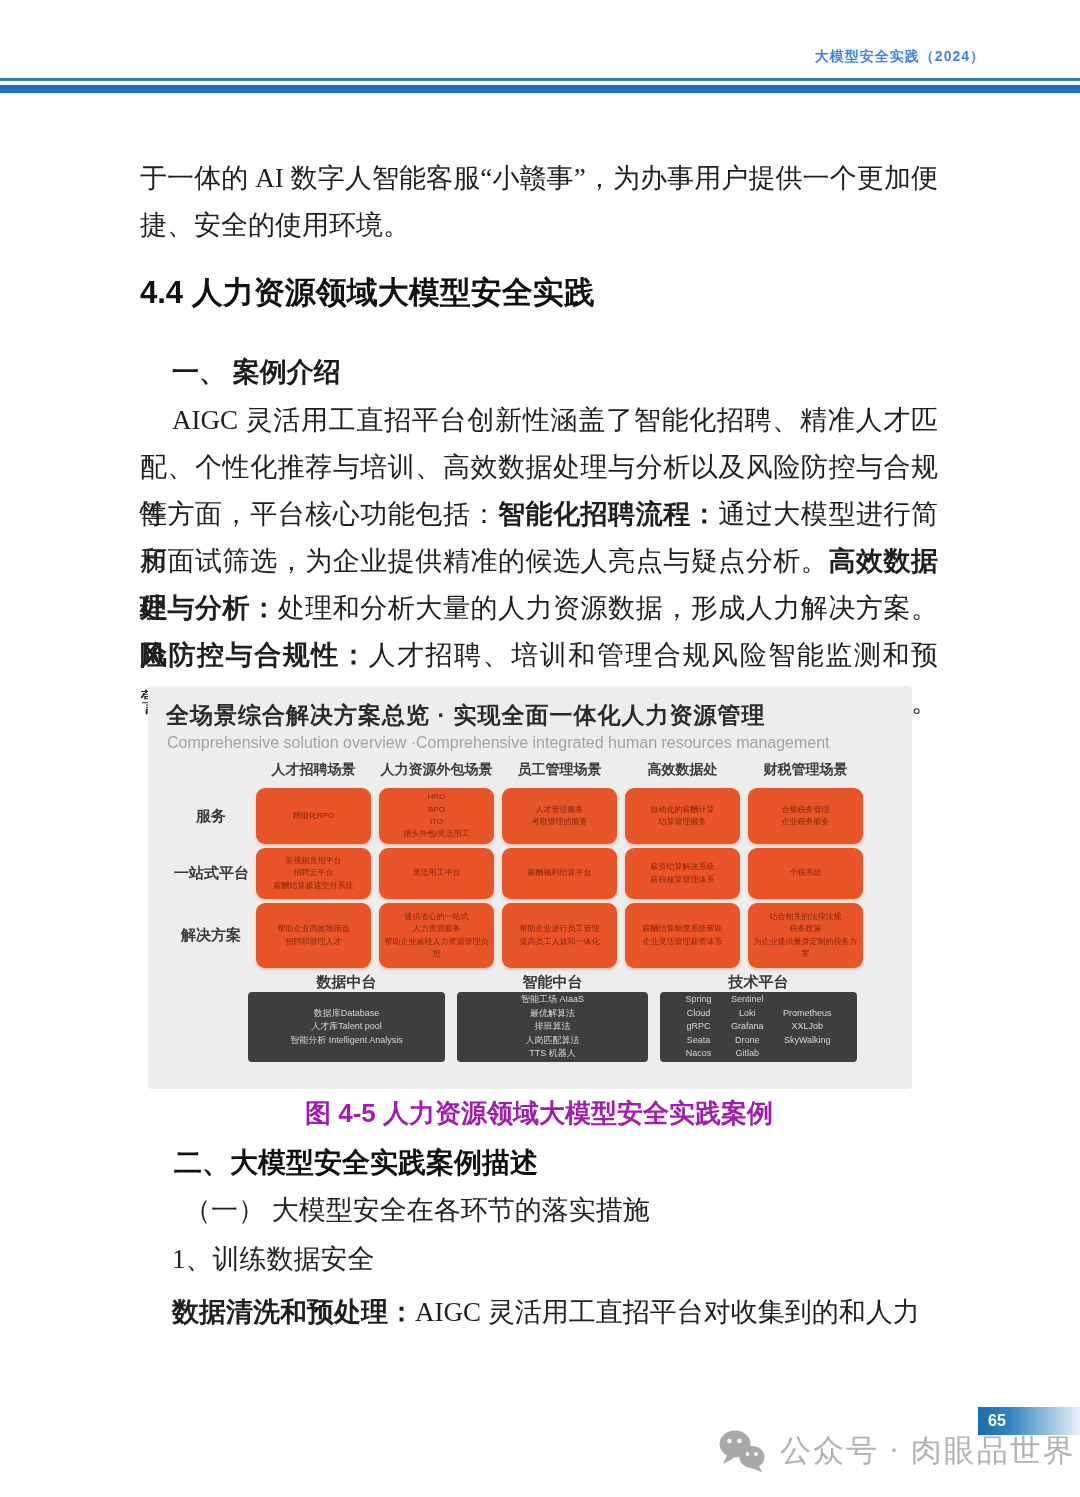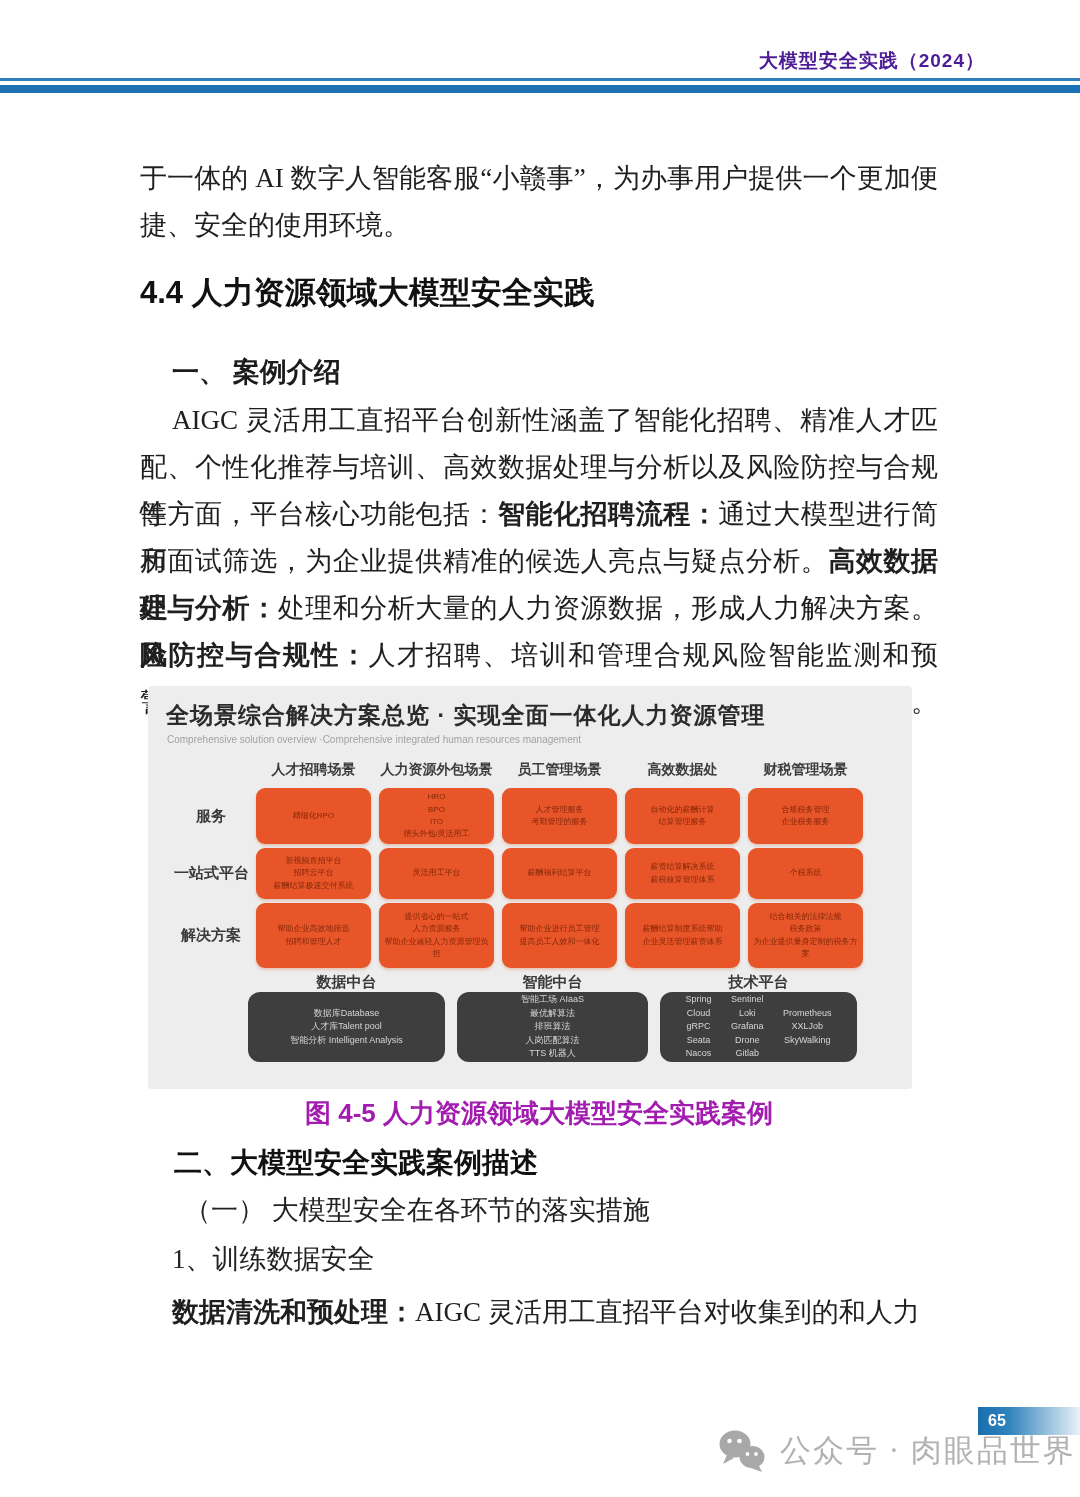--- a/index.html
+++ b/index.html
@@ -5,21 +5,21 @@
   html,body{margin:0;padding:0;}
   body{
     width:1080px;height:1497px;position:relative;background:#ffffff;
     font-family:"Liberation Serif","DejaVu Serif",serif;color:#222;
     overflow:hidden;
   }
   
   .doc-title{
     position:absolute;top:48px;right:95px;
     font-family:"Liberation Sans","DejaVu Sans",sans-serif;
-    font-weight:bold;font-size:19px;color:#4c1d95;letter-spacing:1px;
+    font-weight:bold;font-size:14px;color:#3b82f6;letter-spacing:1px;
   }
   .rule-thin{position:absolute;top:78px;left:0;width:1080px;height:3px;background:#2e7fba;}
   .rule-thick{position:absolute;top:85px;left:0;width:1080px;height:8px;background:#1c72b4;}
   
   .pline{
     position:absolute;left:140px;width:798px;
     font-size:27px;line-height:47px;color:#1f1f1f;
     text-align:justify;
   }
   .fill{text-align-last:justify;}
@@ -46,21 +46,21 @@
   }
   .h3x{position:absolute;left:184px;top:1192px;font-size:27px;color:#222;}
   .h4x{position:absolute;left:172px;top:1241px;font-size:27px;color:#222;}
   
   .figure{
     position:absolute;left:148px;top:686px;width:764px;height:403px;
     background:#ededed;border-radius:4px;
     font-family:"Liberation Sans","DejaVu Sans",sans-serif;
   }
   .fig-title{position:absolute;left:18px;top:14px;font-size:23px;font-weight:bold;color:#2b2b2b;letter-spacing:1px;}
-  .fig-subtitle{position:absolute;left:19px;top:48px;font-size:10px;color:#a3a3a3;}
+  .fig-subtitle{position:absolute;left:19px;top:48px;font-size:16px;color:#a3a3a3;}
   .fig-grid{
     position:absolute;left:0;top:72px;
     display:grid;
     grid-template-columns:100px 115px 115px 115px 115px 115px;
     grid-template-rows:26px 56px 51px 65px;
     column-gap:8px;row-gap:4px;
   }
   .col-head{
     font-size:14px;font-weight:bold;color:#3c3c3c;
     align-self:end;text-align:center;padding-bottom:5px;white-space:nowrap;
@@ -75,21 +75,21 @@
     text-align:center;white-space:pre-line;
     font-size:8px;line-height:1.55;color:rgba(112,30,4,0.85);
     padding:2px 5px;box-sizing:border-box;
     box-shadow:0 2px 3px rgba(205,120,80,0.35);
   }
   .plat-label{
     position:absolute;top:287px;text-align:center;
     font-size:15px;font-weight:bold;color:#3a3a3a;
   }
   .dbox{
-    position:absolute;top:306px;height:70px;background:#3e3e3e;border-radius:12px;
+    position:absolute;top:306px;height:70px;background:#3e3e3e;border-radius:4px;
     color:#d6d6d6;font-size:9px;line-height:13.5px;
     display:flex;align-items:center;justify-content:center;
     text-align:center;white-space:pre-line;box-sizing:border-box;padding:4px 6px;
   }
   .dbox.tech{justify-content:space-evenly;align-items:center;}
   .tcol{white-space:pre-line;font-size:9px;line-height:13.5px;text-align:center;}
   
   .pagebar{
     position:absolute;left:978px;top:1407px;width:102px;height:28px;
     background:linear-gradient(90deg,#1b6ead 0%,#2f83bd 30%,#8ebbda 65%,#e9f1f8 100%);

